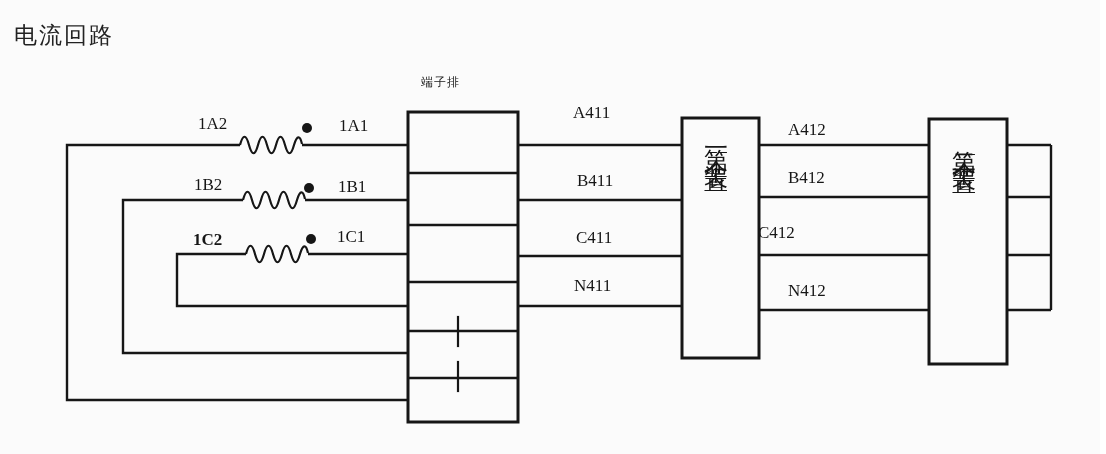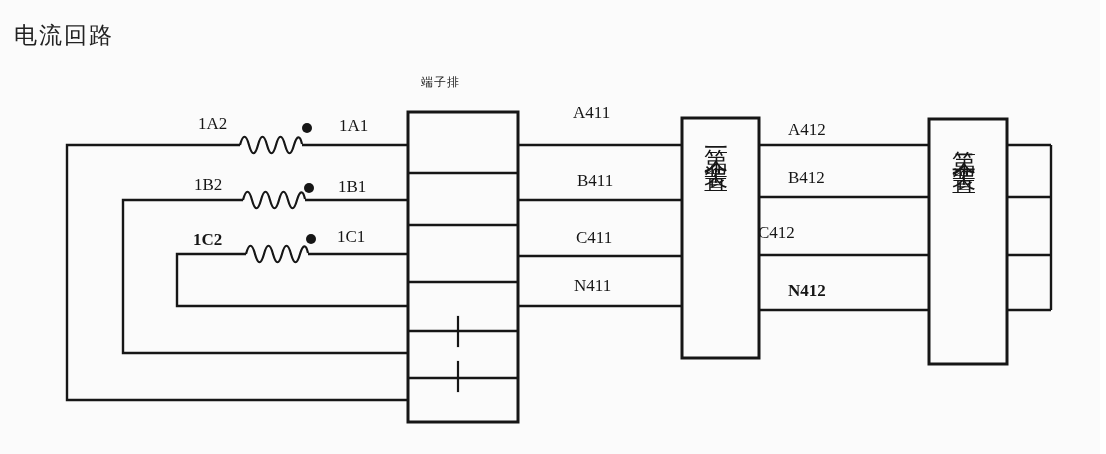--- a/index.html
+++ b/index.html
@@ -129,18 +129,18 @@
   <span class="wire-label" style="left:331px; top:227px;">1C1</span>
 
   <span class="wire-label" style="left:567px; top:103px;">A411</span>
   <span class="wire-label" style="left:571px; top:171px;">B411</span>
   <span class="wire-label" style="left:570px; top:228px;">C411</span>
   <span class="wire-label" style="left:568px; top:276px;">N411</span>
 
   <span class="wire-label" style="left:782px; top:120px;">A412</span>
   <span class="wire-label" style="left:782px; top:168px;">B412</span>
   <span class="wire-label" style="left:752px; top:223px;">C412</span>
-  <span class="wire-label" style="left:782px; top:281px;font-weight:bold;">N412</span>
+  <span class="wire-label" style="left:782px; top:281px;">N412</span>
 
   <div class="dev-label" style="left:704px; top:130px;">第一个装置</div>
   <div class="dev-label" style="left:952px; top:132px;">第二个装置</div>
 
 </div>
 
 </body></html>

